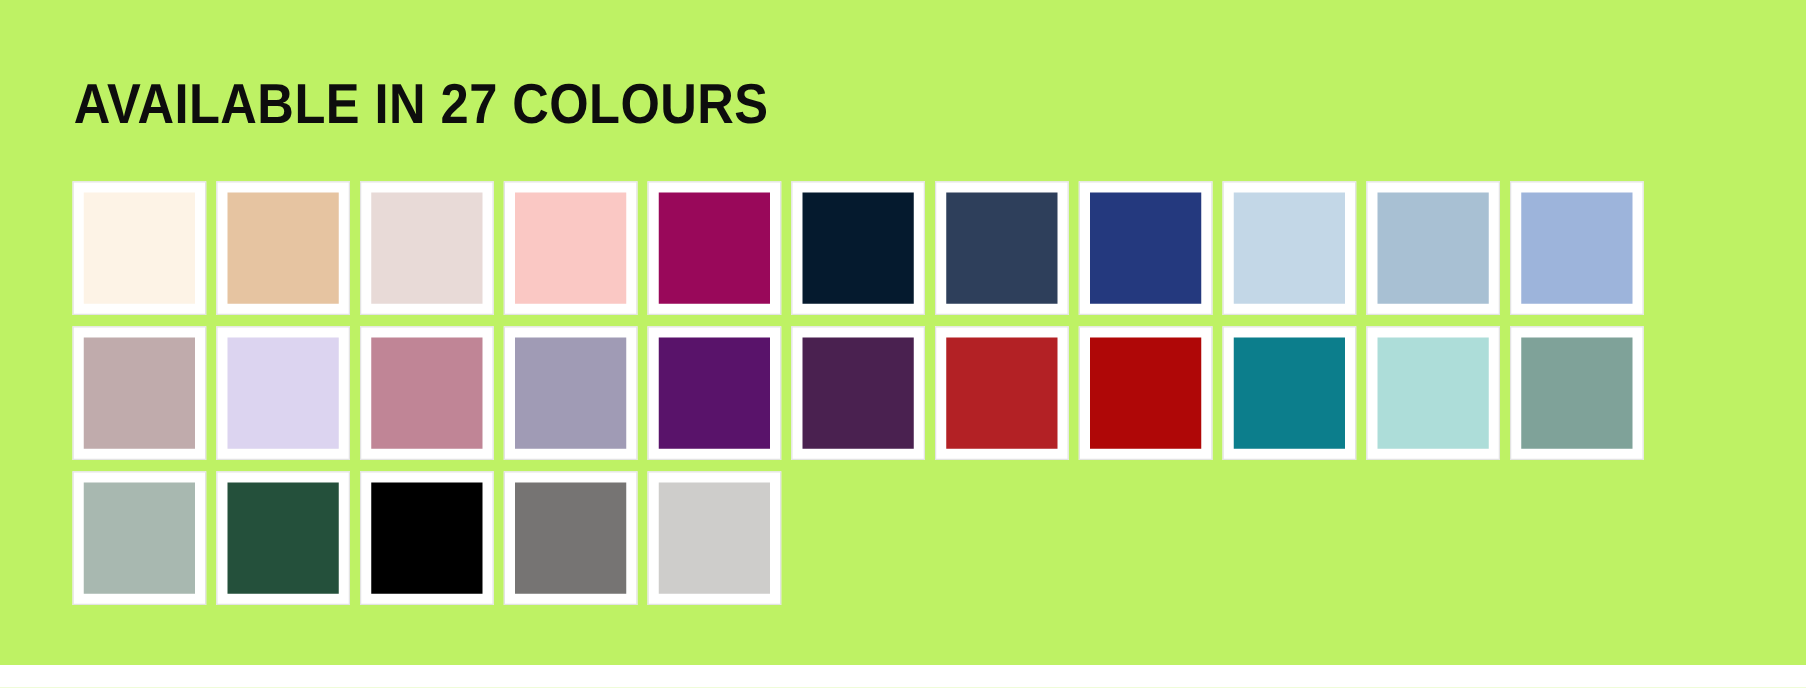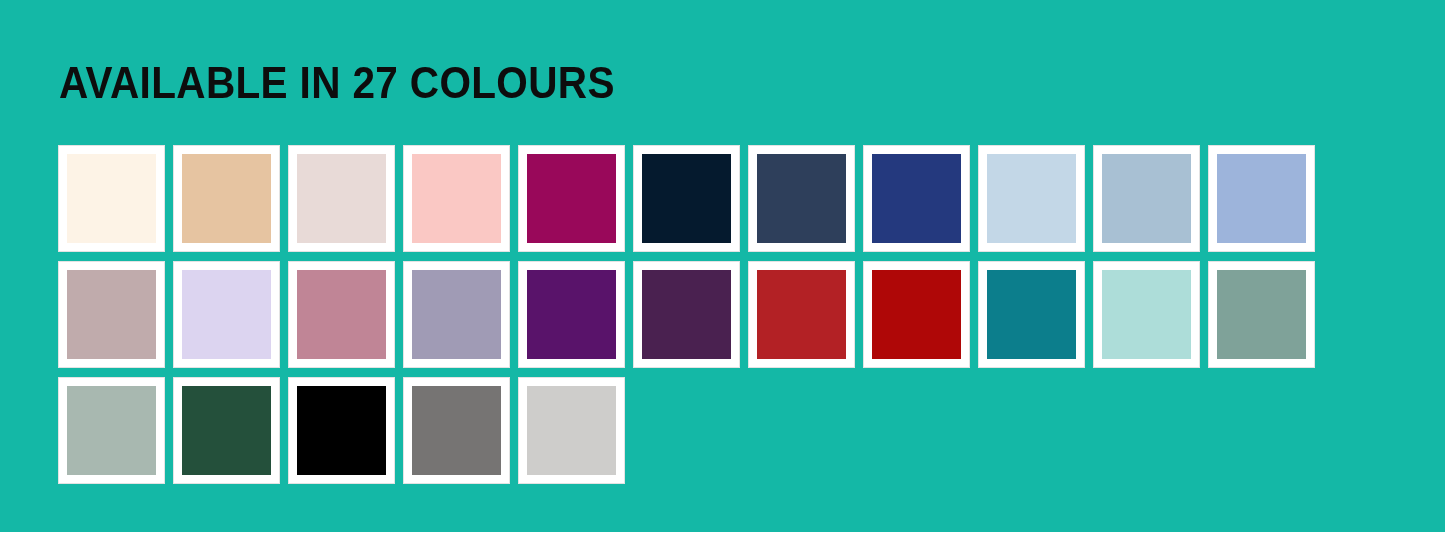--- a/index.html
+++ b/index.html
@@ -13,21 +13,21 @@
     height: 550px;
     overflow: hidden;
     font-family: "Liberation Sans", sans-serif;
     -webkit-font-smoothing: antialiased;
   }
 
   .page {
     position: relative;
     width: 1445px;
     height: 532px;
-    background: #14b8a6;
+    background: #bef264;
     box-sizing: border-box;
   }
 
   .heading {
     position: absolute;
     left: 59px;
     top: 57px;
     margin: 0;
     font-family: "Liberation Sans", sans-serif;
     font-size: 45px;

